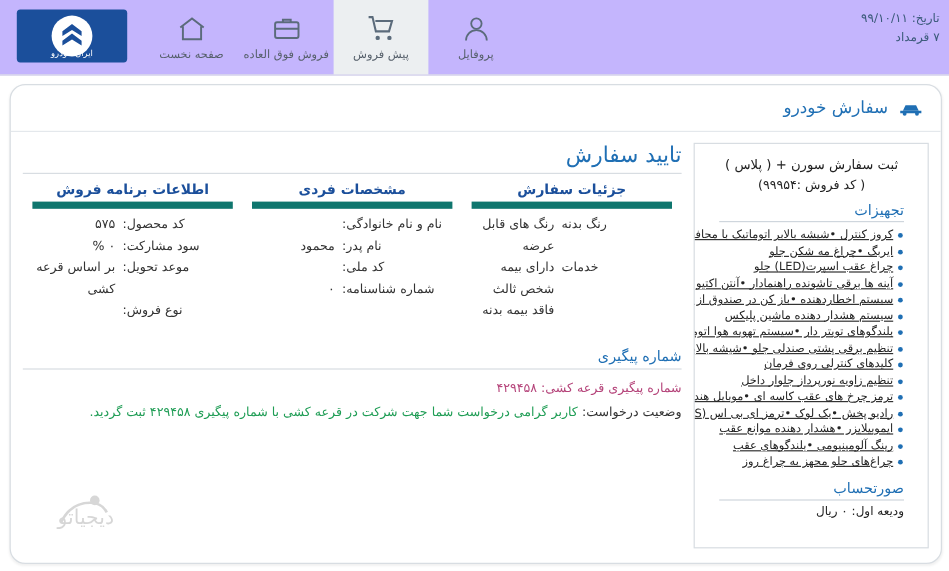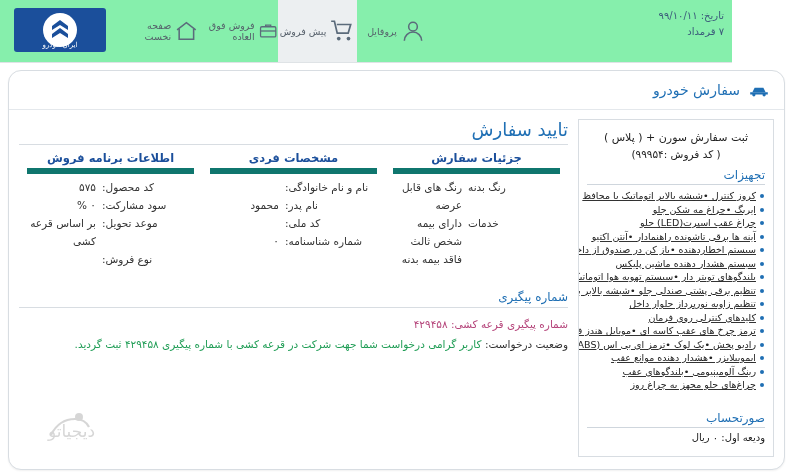--- a/index.html
+++ b/index.html
@@ -7,36 +7,36 @@
     width:791px;height:476px;overflow:hidden;
     background:#ffffff;
     font-family:"DejaVu Sans","Liberation Sans",sans-serif;
     font-size:11px;color:#333;
     direction:rtl;
   }
   .page{position:relative;width:791px;height:476px;}
 
   
   .topbar{
-    position:absolute;left:0;top:0;width:732px;height:62px;
-    background:#86efac;border-bottom:1px solid #dfe3e6;
+    position:absolute;left:0;top:0;width:791px;height:62px;
+    background:#c4b5fd;border-bottom:1px solid #dfe3e6;
     display:flex;align-items:center;
   }
   .date-box{
     position:absolute;right:8px;top:8px;
     font-size:10px;color:#3b5a7a;line-height:16px;text-align:right;
   }
   .date-box div{white-space:nowrap;}
   .nav-items{
     position:absolute;left:120px;top:0;height:62px;
     display:flex;flex-direction:row;align-items:stretch;
   }
   .nav-item{
     width:79px;height:62px;
-    display:flex;flex-direction:row;align-items:center;justify-content:center;
+    display:flex;flex-direction:column;align-items:center;justify-content:center;
     gap:3px;cursor:pointer;
     color:#5b6b7b;font-size:9.5px;
   }
   .nav-item.active{background:#eceff1;}
   .nav-ico{width:26px;height:26px;display:block;}
   .nav-label{font-size:9.5px;color:#555f6a;}
 
   
   .logo{
     position:absolute;left:14px;top:8px;width:92px;height:44px;
@@ -64,21 +64,21 @@
     display:flex;align-items:center;justify-content:flex-start;
     padding:0 14px;gap:8px;
   }
   .card-title{color:#1f6fb4;font-size:14px;}
   .car-ico{width:22px;height:14px;display:block;}
 
   
   .equip{
     position:absolute;right:10px;top:48px;width:196px;height:338px;
     border:1px solid #d8dde2;background:#fff;
-    padding:6px 8px;box-sizing:border-box;overflow:hidden;
+    padding:6px 20px;box-sizing:border-box;overflow:hidden;
   }
   .equip-title{
     text-align:center;color:#222;font-size:11px;line-height:16px;margin-top:4px;
   }
   .equip-code{
     text-align:center;color:#222;font-size:10.5px;line-height:16px;margin-bottom:6px;
   }
   .sec-head{
     color:#1f6fb4;font-size:12px;text-align:right;margin:4px 0 2px 0;
   }
@@ -207,30 +207,30 @@
 
       <ul class="eq-list">
         <li>کروز کنترل   •شیشه بالابر اتوماتیک با محافظ</li>
         <li>ایربگ   •چراغ مه شکن جلو</li>
         <li>چراغ عقب اسپرت(LED) جلو</li>
         <li>آینه ها برقی تاشونده راهنمادار   •آنتن اکتیو</li>
         <li>سیستم اخطاردهنده   •باز کن در صندوق از داخل</li>
         <li>سیستم هشدار دهنده ماشین پلیکس</li>
         <li>بلندگوهای تویتر دار   •سیستم تهویه هوا اتوماتیک</li>
         <li>تنظیم برقی پشتی صندلی جلو   •شیشه بالابر برقی درها</li>
+        <li>کلیدهای کنترلی روی فرمان</li>
         <li>تنظیم زاویه نورپرداز جلوار داخل</li>
-        <li>کلیدهای کنترلی روی فرمان</li>
         <li>ترمز چرخ های عقب کاسه ای   •موبایل هندز فری</li>
         <li>رادیو پخش   •یک لوک   •ترمز ای بی اس (ABS)</li>
         <li>ایموبیلایزر   •هشدار دهنده موانع عقب</li>
         <li>رینگ آلومینیومی   •بلندگوهای عقب</li>
         <li>چراغ‌های جلو مجهز به چراغ روز</li>
       </ul>
 
-      <div class="sec-head" style="margin-top:19px">صورتحساب</div>
+      <div class="sec-head" style="margin-top:8px">صورتحساب</div>
       <div class="sec-rule"></div>
       <div class="acct-line">
         <span>ودیعه اول:</span>
         <span>۰ ریال</span>
       </div>
     </div>
 
     <div class="detail">
 
       <div class="tayid">تایید سفارش</div>

